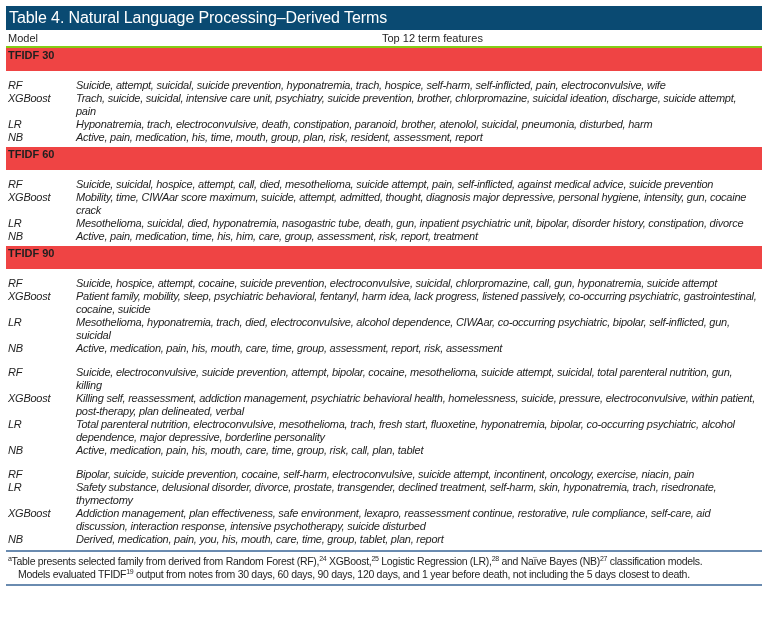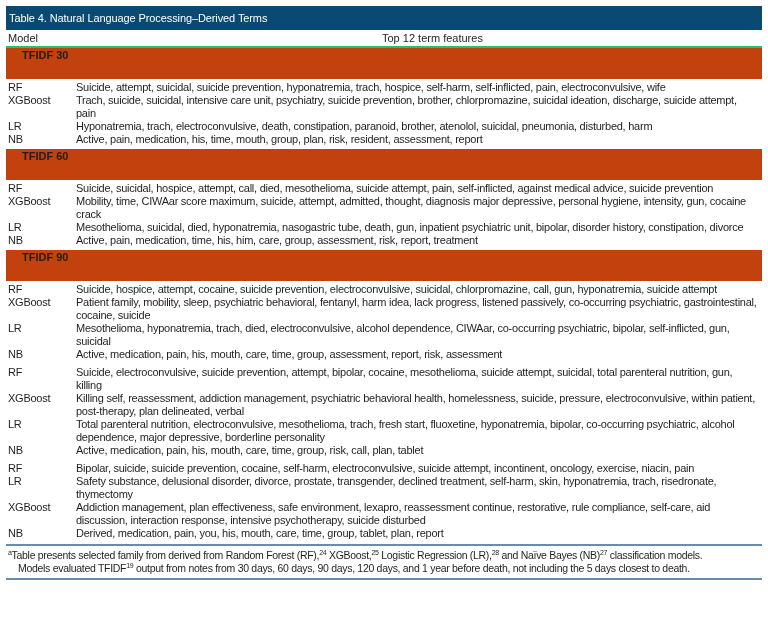--- a/index.html
+++ b/index.html
@@ -5,35 +5,35 @@
   html, body { margin: 0; padding: 0; background: #ffffff; }
   body {
     width: 768px; height: 617px; overflow: hidden;
     font-family: "Liberation Sans", "DejaVu Sans", sans-serif;
     color: #1f1f1f;
   }
   .wrap { position: absolute; left: 6px; top: 6px; width: 756px; }
   .title-bar {
     background: #0a4a72; color: #ffffff;
     height: 24px; line-height: 24px;
-    font-size: 11px; padding-left: 3px;
+    font-size: 16px; padding-left: 3px;
     letter-spacing: -0.1px;
   }
   .head-row {
     position: relative; height: 16px; line-height: 16px;
-    font-size: 11px; border-bottom: 2px solid #22c55e;
+    font-size: 11px; border-bottom: 2px solid #84cc16;
   }
   .head-row .c-model { position: absolute; left: 2px; top: 0; }
   .head-row .c-terms { position: absolute; left: 376px; top: 0; }
   .section {
-    background: #c2410c; height: 31px; line-height: 15px;
-    font-weight: bold; font-size: 11px; padding-left: 16px;
+    background: #ef4444; height: 23px; line-height: 15px;
+    font-weight: bold; font-size: 11px; padding-left: 2px;
     margin-top: 0;
   }
-  .rows { padding: 2px 0 3px 0; }
+  .rows { padding: 8px 0 3px 0; font-style: italic; }
   .row { display: flex; font-size: 11px; line-height: 13px; letter-spacing: -0.25px; }
   .row .m { width: 68px; flex: 0 0 68px; padding-left: 2px; }
   .row .t { flex: 1; padding-right: 4px; }
   .rule-bottom { border-top: 2px solid #6a8bb0; margin-top: 1px; }
   .foot { font-size: 10.5px; line-height: 13px; padding: 3px 0 3px 2px; letter-spacing: -0.3px; }
   .foot sup { font-size: 7px; line-height: 0; }
   .foot .indent { padding-left: 10px; }
   .rule-end { border-top: 2px solid #6a8bb0; }
 </style>
 </head>

